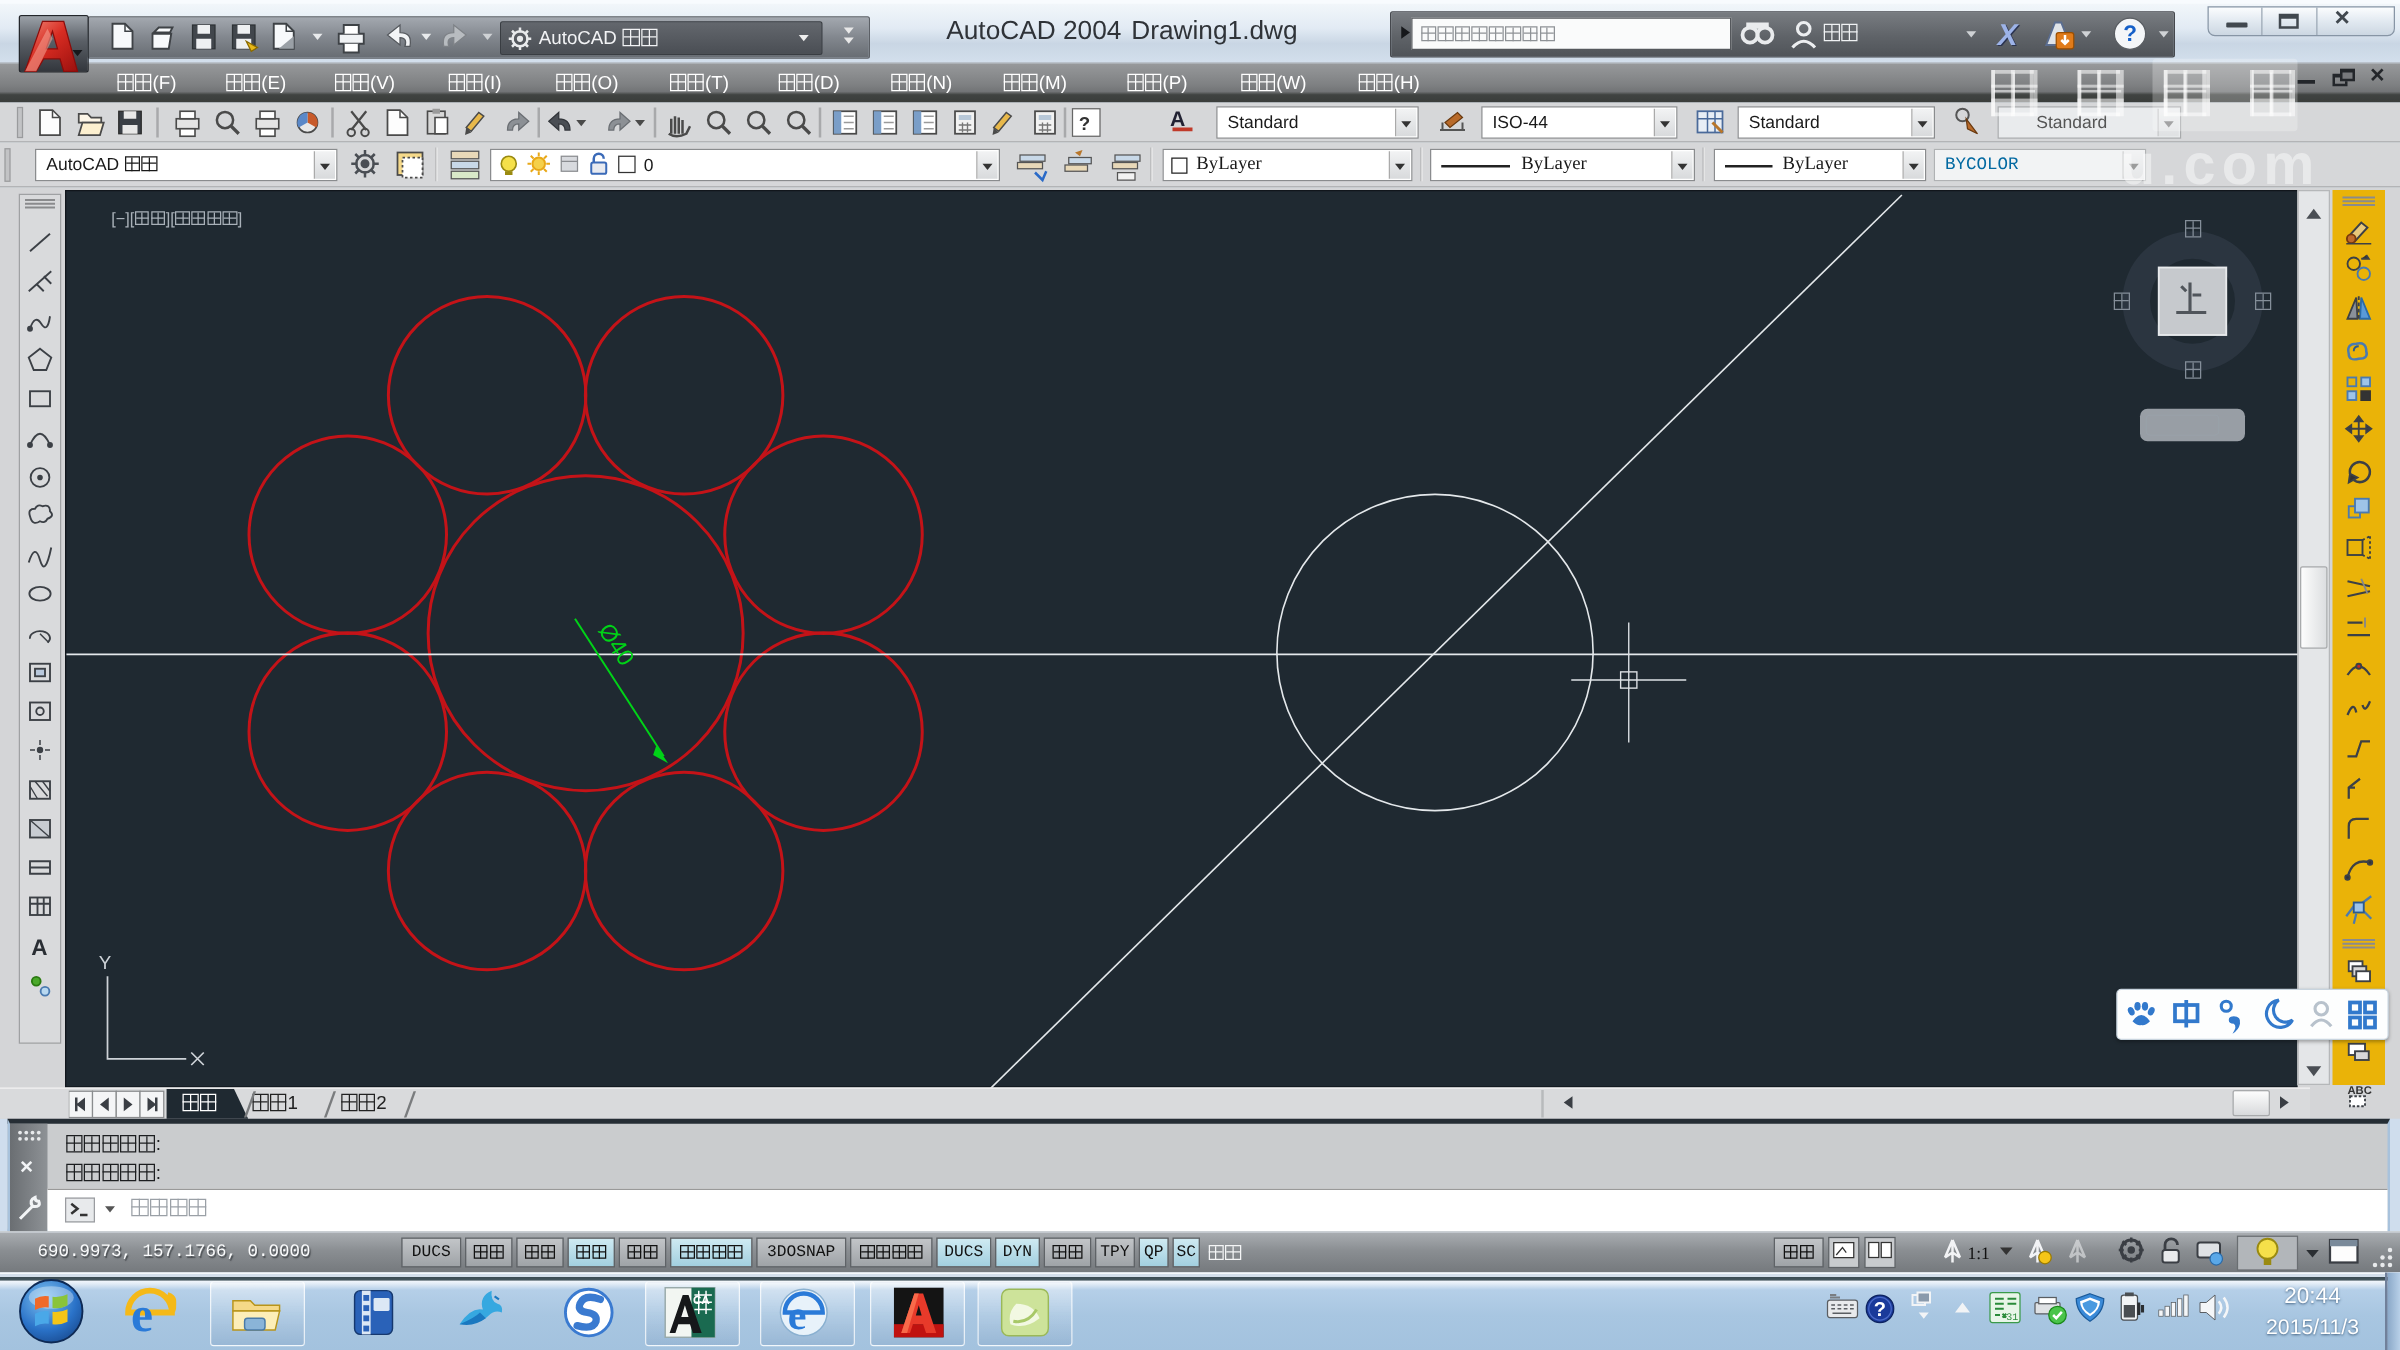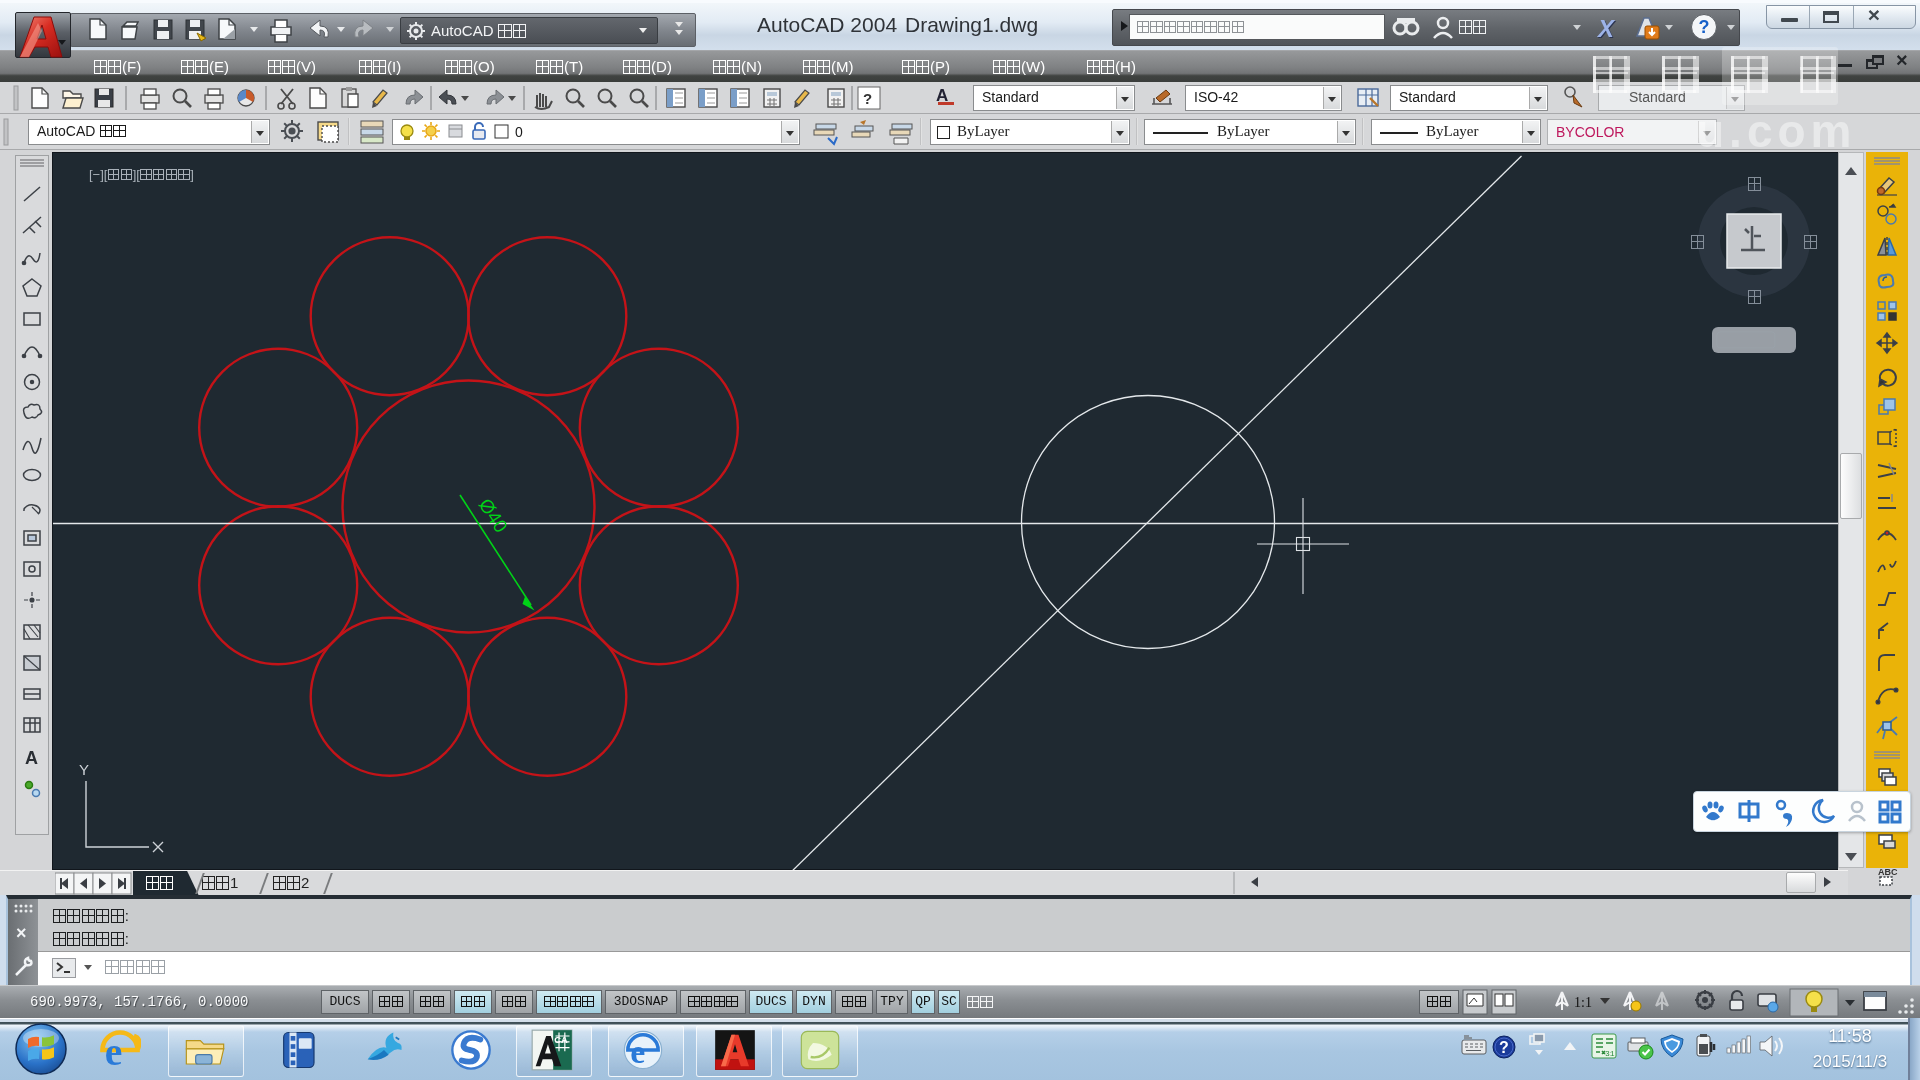--- a/index.html
+++ b/index.html
@@ -293,21 +293,21 @@
   <div class="abs" style="left:936px;top:4px;width:24px;height:24px;font-size:17px;font-weight:bold;color:#223">A<span style="position:absolute;left:2px;top:16px;width:16px;height:3px;background:#c03a2a"></span></div>
   <div class="dd" style="left:973px;top:3px;width:162px;height:26px">
       <span class="lab">Standard</span>
       <span class="ar"></span>
     </div>
   <svg width="24" height="24" viewBox="0 0 24 24" style="position:absolute;left:1150px;top:4px">
       <path d="M2 18 h20 M4 18 v-6 M20 18 v-6" stroke="#555" stroke-width="1.6" fill="none"></path>
       <path d="M6 12 l10 -8 4 4 -10 8 z" fill="#b86a2a" stroke="#6a3a10"></path>
     </svg>
   <div class="dd" style="left:1185px;top:3px;width:157px;height:26px">
-      <span class="lab">ISO-42</span>
+      <span class="lab">ISO-44</span>
       <span class="ar"></span>
     </div>
   <svg width="24" height="24" viewBox="0 0 24 24" style="position:absolute;left:1356px;top:4px">
       <rect x="2" y="3" width="20" height="17" fill="#e8eef5" stroke="#4a6a9a" stroke-width="1.4"></rect>
       <path d="M2 9 h20 M10 3 v17 M16 3 v17" stroke="#4a6a9a" stroke-width="1.2"></path>
       <path d="M14 12 l8 8" stroke="#b8762a" stroke-width="2.4"></path>
     </svg>
   <div class="dd" style="left:1390px;top:3px;width:158px;height:26px">
       <span class="lab">Standard</span>
       <span class="ar"></span>
@@ -390,21 +390,21 @@
     <span class="lab" style="left:72px;font-family:'Liberation Serif',serif;font-size:15px">ByLayer</span>
       <span class="ar"></span>
   </div>
   <div class="sep" style="left:1362px"></div>
   <div class="dd" style="left:1371px;top:5px;width:170px;height:26px">
     <span style="position:absolute;left:8px;top:12px;width:38px;height:2px;background:#222"></span>
     <span class="lab" style="left:54px;font-family:'Liberation Serif',serif;font-size:15px">ByLayer</span>
       <span class="ar"></span>
   </div>
   <div class="dd" style="left:1547px;top:5px;width:170px;height:26px;background:#f2f3f4;border-color:#b0b2b4">
-    <span class="lab" style="color:#be185d;font-family:Liberation Sans, sans-serif;font-size:14px;top:4px">BYCOLOR</span>
+    <span class="lab" style="color:#0369a1;font-family:Liberation Mono, monospace;font-size:14px;top:4px">BYCOLOR</span>
       <span class="ar" style="opacity:.45"></span>
   </div>
 </div>
 <div class="abs" id="main">
   <div id="lbar">
     <svg width="32" height="678" viewBox="0 0 32 678" fill="none" stroke="#3c4046" stroke-width="1.5">
       <g stroke="#8a8b8d">
           <path d="M4 4 h24 M4 7 h24 M4 10 h24"></path>
         </g>
       <g transform="translate(16 38)">
@@ -886,21 +886,21 @@
         <rect x="6" y="9" width="3.5" height="8"></rect>
         <rect x="11" y="6" width="3.5" height="11"></rect>
         <rect x="16" y="3" width="3.5" height="14"></rect>
         <rect x="21" y="0" width="3.5" height="17"></rect>
       </g>
     <g transform="translate(298 6)">
         <path d="M2 8 h5 l7 -6 v20 l-7 -6 h-5 z" fill="#f4f6f8" stroke="#5a5e62" stroke-width=".8"></path>
         <path d="M17 7 q4 5 0 10 M21 4 q6 8 0 16" stroke="#f4f6f8" stroke-width="2" fill="none"></path>
       </g>
   </svg>
-  <div class="abs" style="left:1800px;top:8px;width:100px;height:24px;font-size:18px;color:#fff;text-shadow:0 1px 2px #3a5a7a;text-align:center">11:58</div>
+  <div class="abs" style="left:1800px;top:8px;width:100px;height:24px;font-size:18px;color:#fff;text-shadow:0 1px 2px #3a5a7a;text-align:center">20:44</div>
   <div class="abs" style="left:1800px;top:34px;width:100px;height:24px;font-size:17px;color:#fff;text-shadow:0 1px 2px #3a5a7a;text-align:center">2015/11/3</div>
   <div class="abs" style="left:1908px;top:0;width:12px;height:62px;background:linear-gradient(90deg,#8aa8c8,#b8d0e8);border-left:2px solid #70809a"></div>
 </div>
 <div class="abs" id="ime" style="left:1693px;top:791px;width:218px;height:41px;background:#fdfefe;border:1px solid #c8d4de;border-radius:4px;box-shadow:0 1px 3px rgba(0,0,0,.3);z-index:6">
   <svg width="216" height="39" viewBox="0 0 216 39">
     <g fill="#3279cc">
       <g transform="translate(19 19)">
           <ellipse cx="-8" cy="-2" rx="2.5" ry="3.5" transform="rotate(-25 -8 -2)"></ellipse>
           <ellipse cx="-3" cy="-6" rx="2.5" ry="3.5"></ellipse>
           <ellipse cx="3" cy="-6" rx="2.5" ry="3.5"></ellipse>

